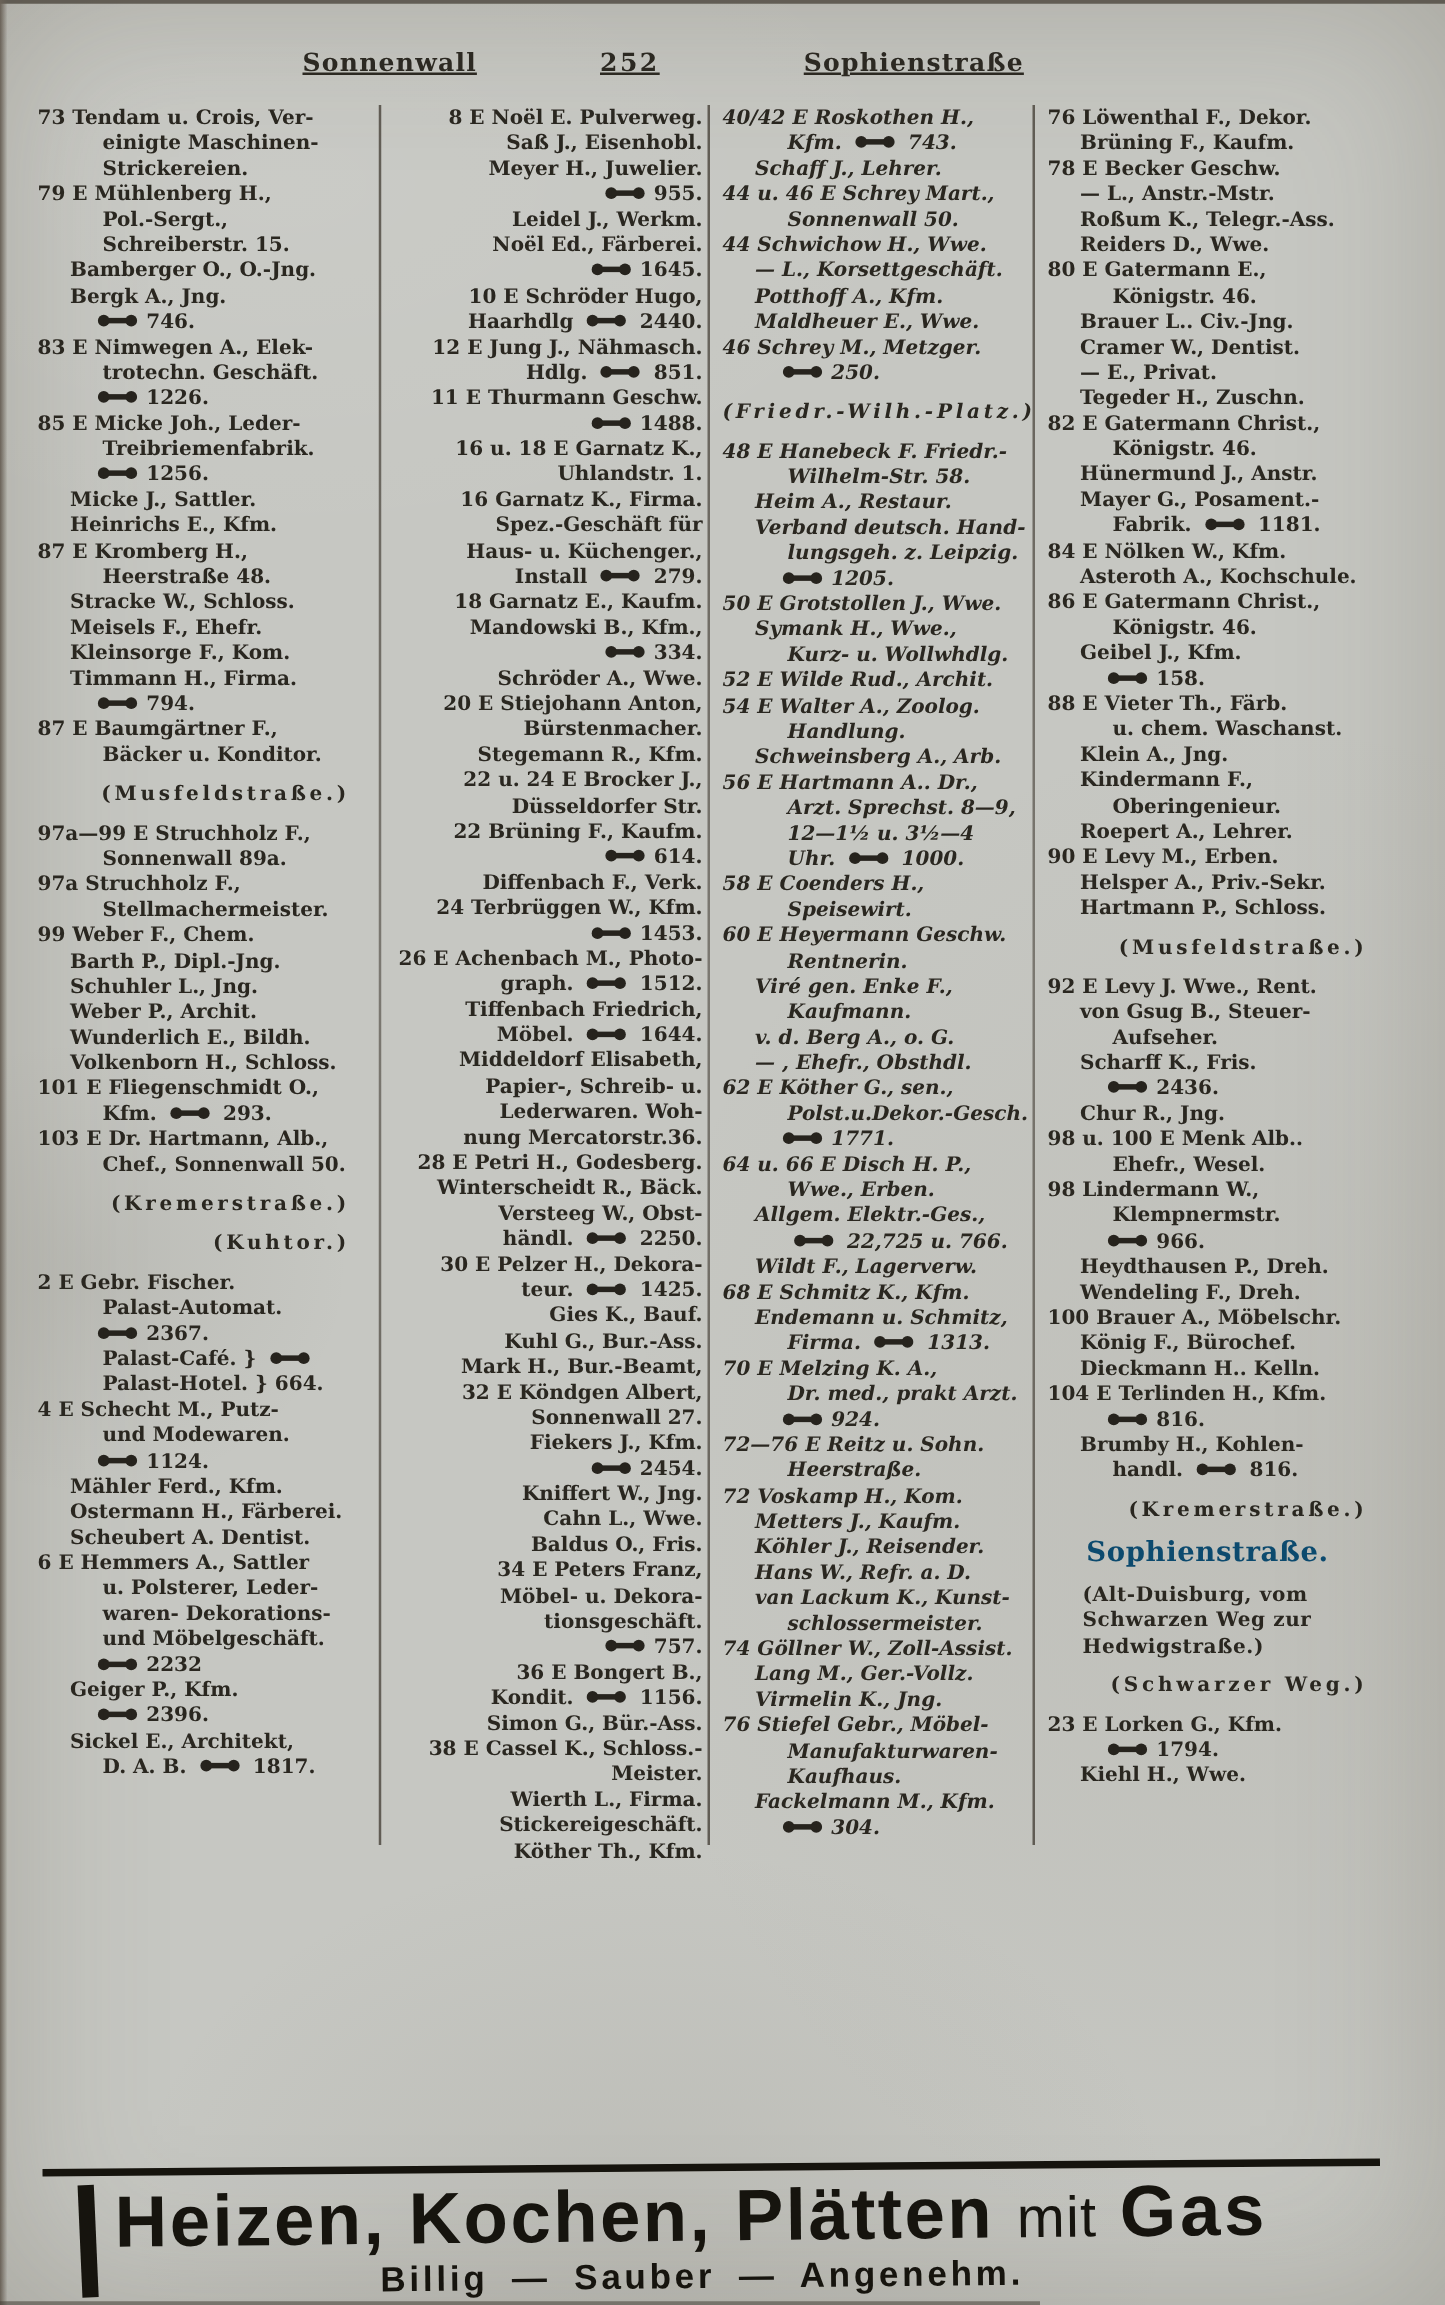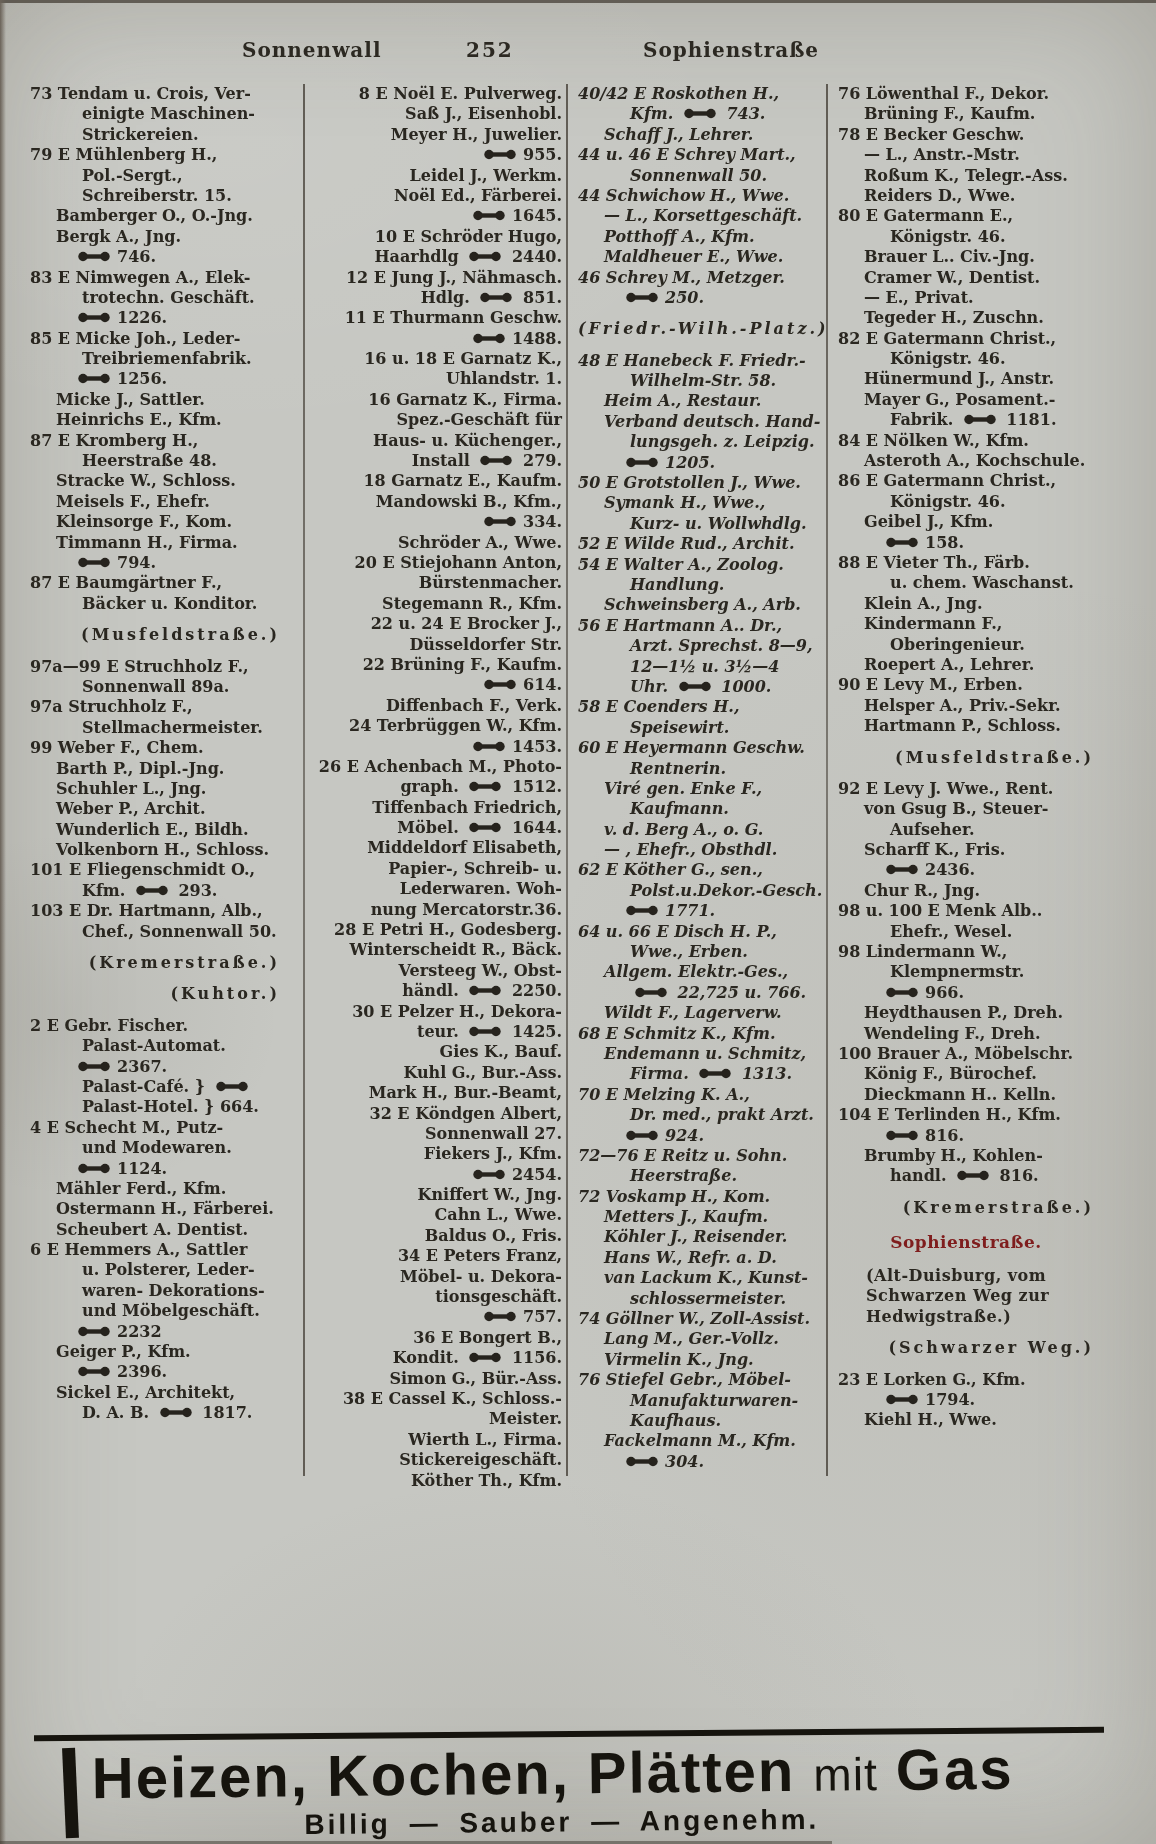--- a/index.html
+++ b/index.html
@@ -12,41 +12,41 @@
       radial-gradient(ellipse 600px 420px at 45% 96%, rgba(108,102,90,0.10), transparent 70%),
       radial-gradient(ellipse 300px 260px at 6% 55%, rgba(100,95,85,0.10), transparent 70%);
     font-family:"DejaVu Serif", serif;
     color:#29261f;
   }
   .vignette{position:absolute;inset:0;box-shadow:inset 0 0 130px rgba(88,82,70,0.28);pointer-events:none;}
   .edge-top{position:absolute;top:0;left:0;width:100%;height:3px;background:#4c463d;opacity:.8;}
   .edge-left{position:absolute;top:0;left:0;width:6px;height:100%;background:linear-gradient(90deg,#6a6258,rgba(106,98,88,0));}
   .edge-bottom{position:absolute;bottom:0;left:0;width:72%;height:3px;background:#55504600;border-bottom:3px solid rgba(70,64,55,.55);}
 
-  .hdr{position:absolute;top:38px;font-size:20px;font-weight:bold;letter-spacing:1px;color:#2c2922;}
+  .hdr{position:absolute;top:38px;font-size:20px;font-weight:bold;letter-spacing:1px;color:#2c2922;text-decoration:underline;}
   #hdr-left{left:242px;}
-  #hdr-center{left:466px;letter-spacing:2px;}
+  #hdr-center{left:480px;letter-spacing:2px;}
   #hdr-right{left:643px;}
 
   .vrule{position:absolute;top:84px;height:1392px;width:2px;background:linear-gradient(180deg,rgba(62,56,47,.75),rgba(62,56,47,.55) 50%,rgba(62,56,47,.75));}
   #vr1{left:303px;} #vr2{left:566px;} #vr3{left:826px;}
 
   .col{position:absolute;top:84px;}
   #col0{left:30px;width:250px;}
   #col1{left:316px;width:246px;text-align:right;}
   #col2{left:578px;width:244px;font-style:italic;}
   #col3{left:838px;width:256px;}
 
   .ln{white-space:nowrap;font-size:16px;font-weight:bold;line-height:20.4px;height:20.4px;color:#2a2720;}
   .ln.r{padding-left:26px;}
   .ln.c{padding-left:52px;}
   .ln.t{padding-left:48px;}
   .ln.s{text-align:right;letter-spacing:3px;}
   .ln.p{padding-left:28px;letter-spacing:.5px;}
-  .ln.h{text-align:center;font-size:17px;line-height:26px;height:26px;letter-spacing:.5px;color:#7f1d1d;}
+  .ln.h{text-align:center;font-size:22px;line-height:26px;height:26px;letter-spacing:.5px;color:#0c4a6e;}
   .ln.g{height:11px;}
   .telicon{display:inline-block;vertical-align:-1px;margin:0 7px 0 0;}
   .ln.c .telicon,.ln.n .telicon,.ln.r .telicon{margin:0 5px;}
 
   .ad-rule{position:absolute;left:34px;top:1731px;width:1070px;height:6px;background:#16140e;transform:rotate(-0.45deg);}
   .ad-leftbar{position:absolute;left:64px;top:1748px;width:13px;height:90px;background:#16140e;transform:rotate(-2.5deg);}
   .ad{position:absolute;left:92px;top:1742px;width:1020px;transform:rotate(-0.6deg);color:#16140e;font-family:"Liberation Sans", sans-serif;}
   .ad-line1{font-size:58px;font-weight:bold;letter-spacing:2px;line-height:62px;}
   .ad-mid{font-size:46px;font-weight:normal;letter-spacing:1px;margin-top:20px;}
   .ad-end{font-size:58px;font-weight:bold;letter-spacing:3px;}

